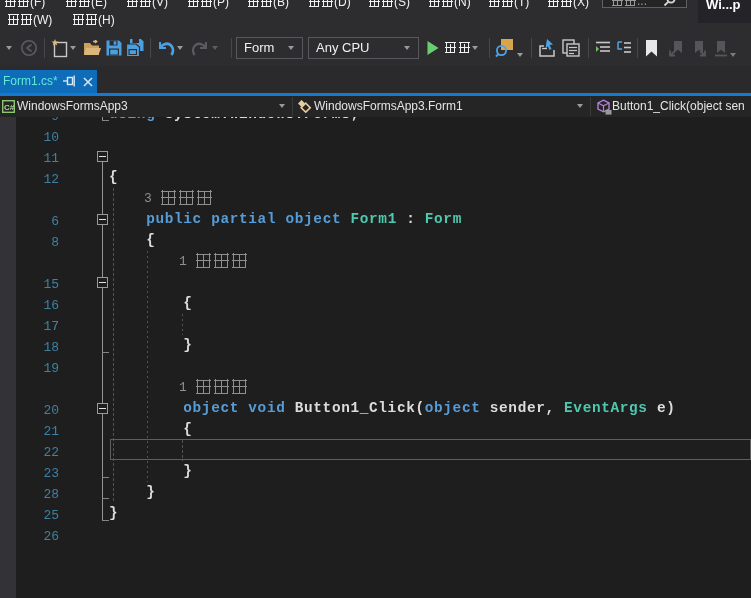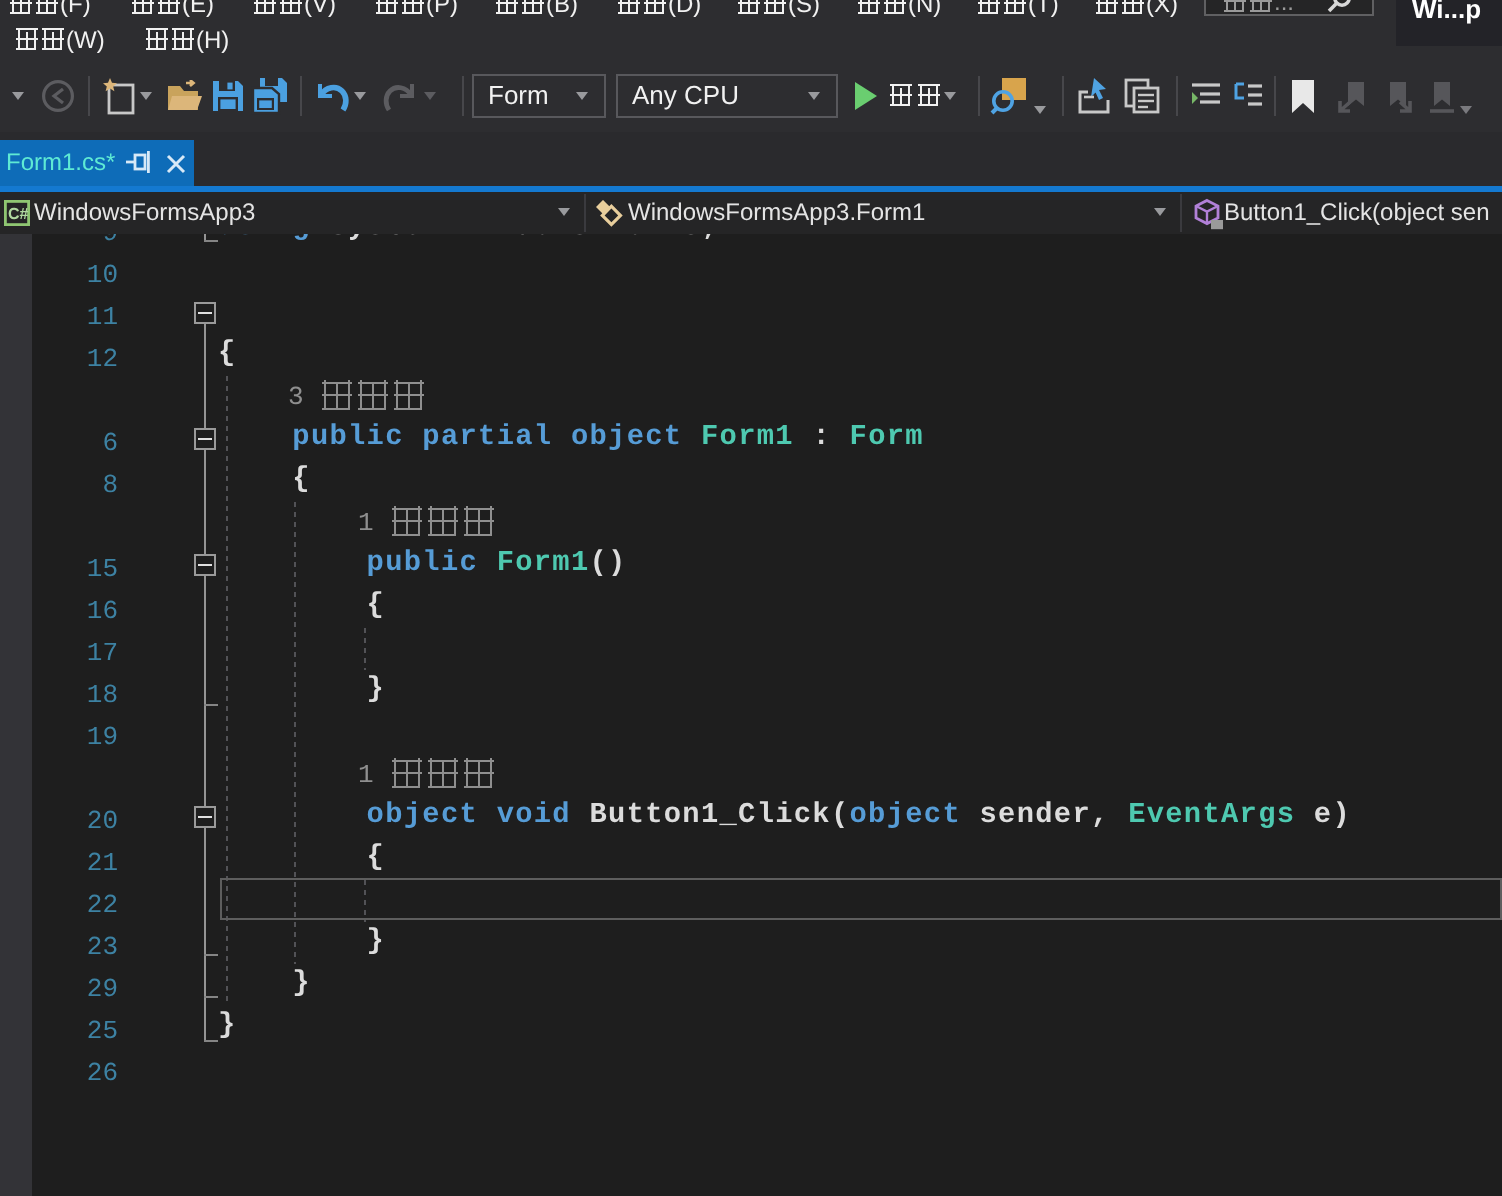--- a/index.html
+++ b/index.html
@@ -244,21 +244,21 @@
 <div class="ln" style="top:113px">8</div>
 <div class="ln" style="top:155px">15</div>
 <div class="ln" style="top:176px">16</div>
 <div class="ln" style="top:197px">17</div>
 <div class="ln" style="top:218px">18</div>
 <div class="ln" style="top:239px">19</div>
 <div class="ln" style="top:281px">20</div>
 <div class="ln" style="top:302px">21</div>
 <div class="ln" style="top:323px">22</div>
 <div class="ln" style="top:344px">23</div>
-<div class="ln" style="top:365px">29</div>
+<div class="ln" style="top:365px">28</div>
 <div class="ln" style="top:386px">25</div>
 <div class="ln" style="top:407px">26</div>
 
 <div class="guide" style="left:113px;top:71px;height:315px"></div>
 <div class="guide" style="left:147px;top:134px;height:231px"></div>
 <div class="guide" style="left:182px;top:197px;height:21px"></div>
 <div class="guide" style="left:182px;top:323px;height:21px"></div>
 
 <div class="oline" style="top:0;height:4px"></div>
 <div class="otick" style="top:3px"></div>
@@ -276,21 +276,20 @@
 <div class="obox" style="top:286px"></div>
 
 <div class="abs" style="left:110px;top:322px;width:641px;height:21px;border:1px solid #5e5e5e"></div>
 
 <div class="code" style="top:-13px"><span class="k">using</span> System.Windows.Forms;</div>
 <div class="code" style="top:50px">{</div>
 <div class="lens" style="left:144px;top:71px">3 <span class="cj"></span><span class="cj"></span><span class="cj"></span></div>
 <div class="code" style="top:92px">    <span class="k">public</span> <span class="k">partial</span> <span class="k">object</span> <span class="t">Form1</span> : <span class="t">Form</span></div>
 <div class="code" style="top:113px">    {</div>
 <div class="lens" style="left:179px;top:134px">1 <span class="cj"></span><span class="cj"></span><span class="cj"></span></div>
-<div class="code" style="top:155px">        <span class="k">public</span> <span class="t">Form1</span>()</div>
 <div class="code" style="top:176px">        {</div>
 <div class="code" style="top:218px">        }</div>
 <div class="lens" style="left:179px;top:260px">1 <span class="cj"></span><span class="cj"></span><span class="cj"></span></div>
 <div class="code" style="top:281px">        <span class="k">object</span> <span class="k">void</span> Button1_Click(<span class="k">object</span> sender, <span class="t">EventArgs</span> e)</div>
 <div class="code" style="top:302px">        {</div>
 <div class="code" style="top:344px">        }</div>
 <div class="code" style="top:365px">    }</div>
 <div class="code" style="top:386px">}</div>
 </div>
 

